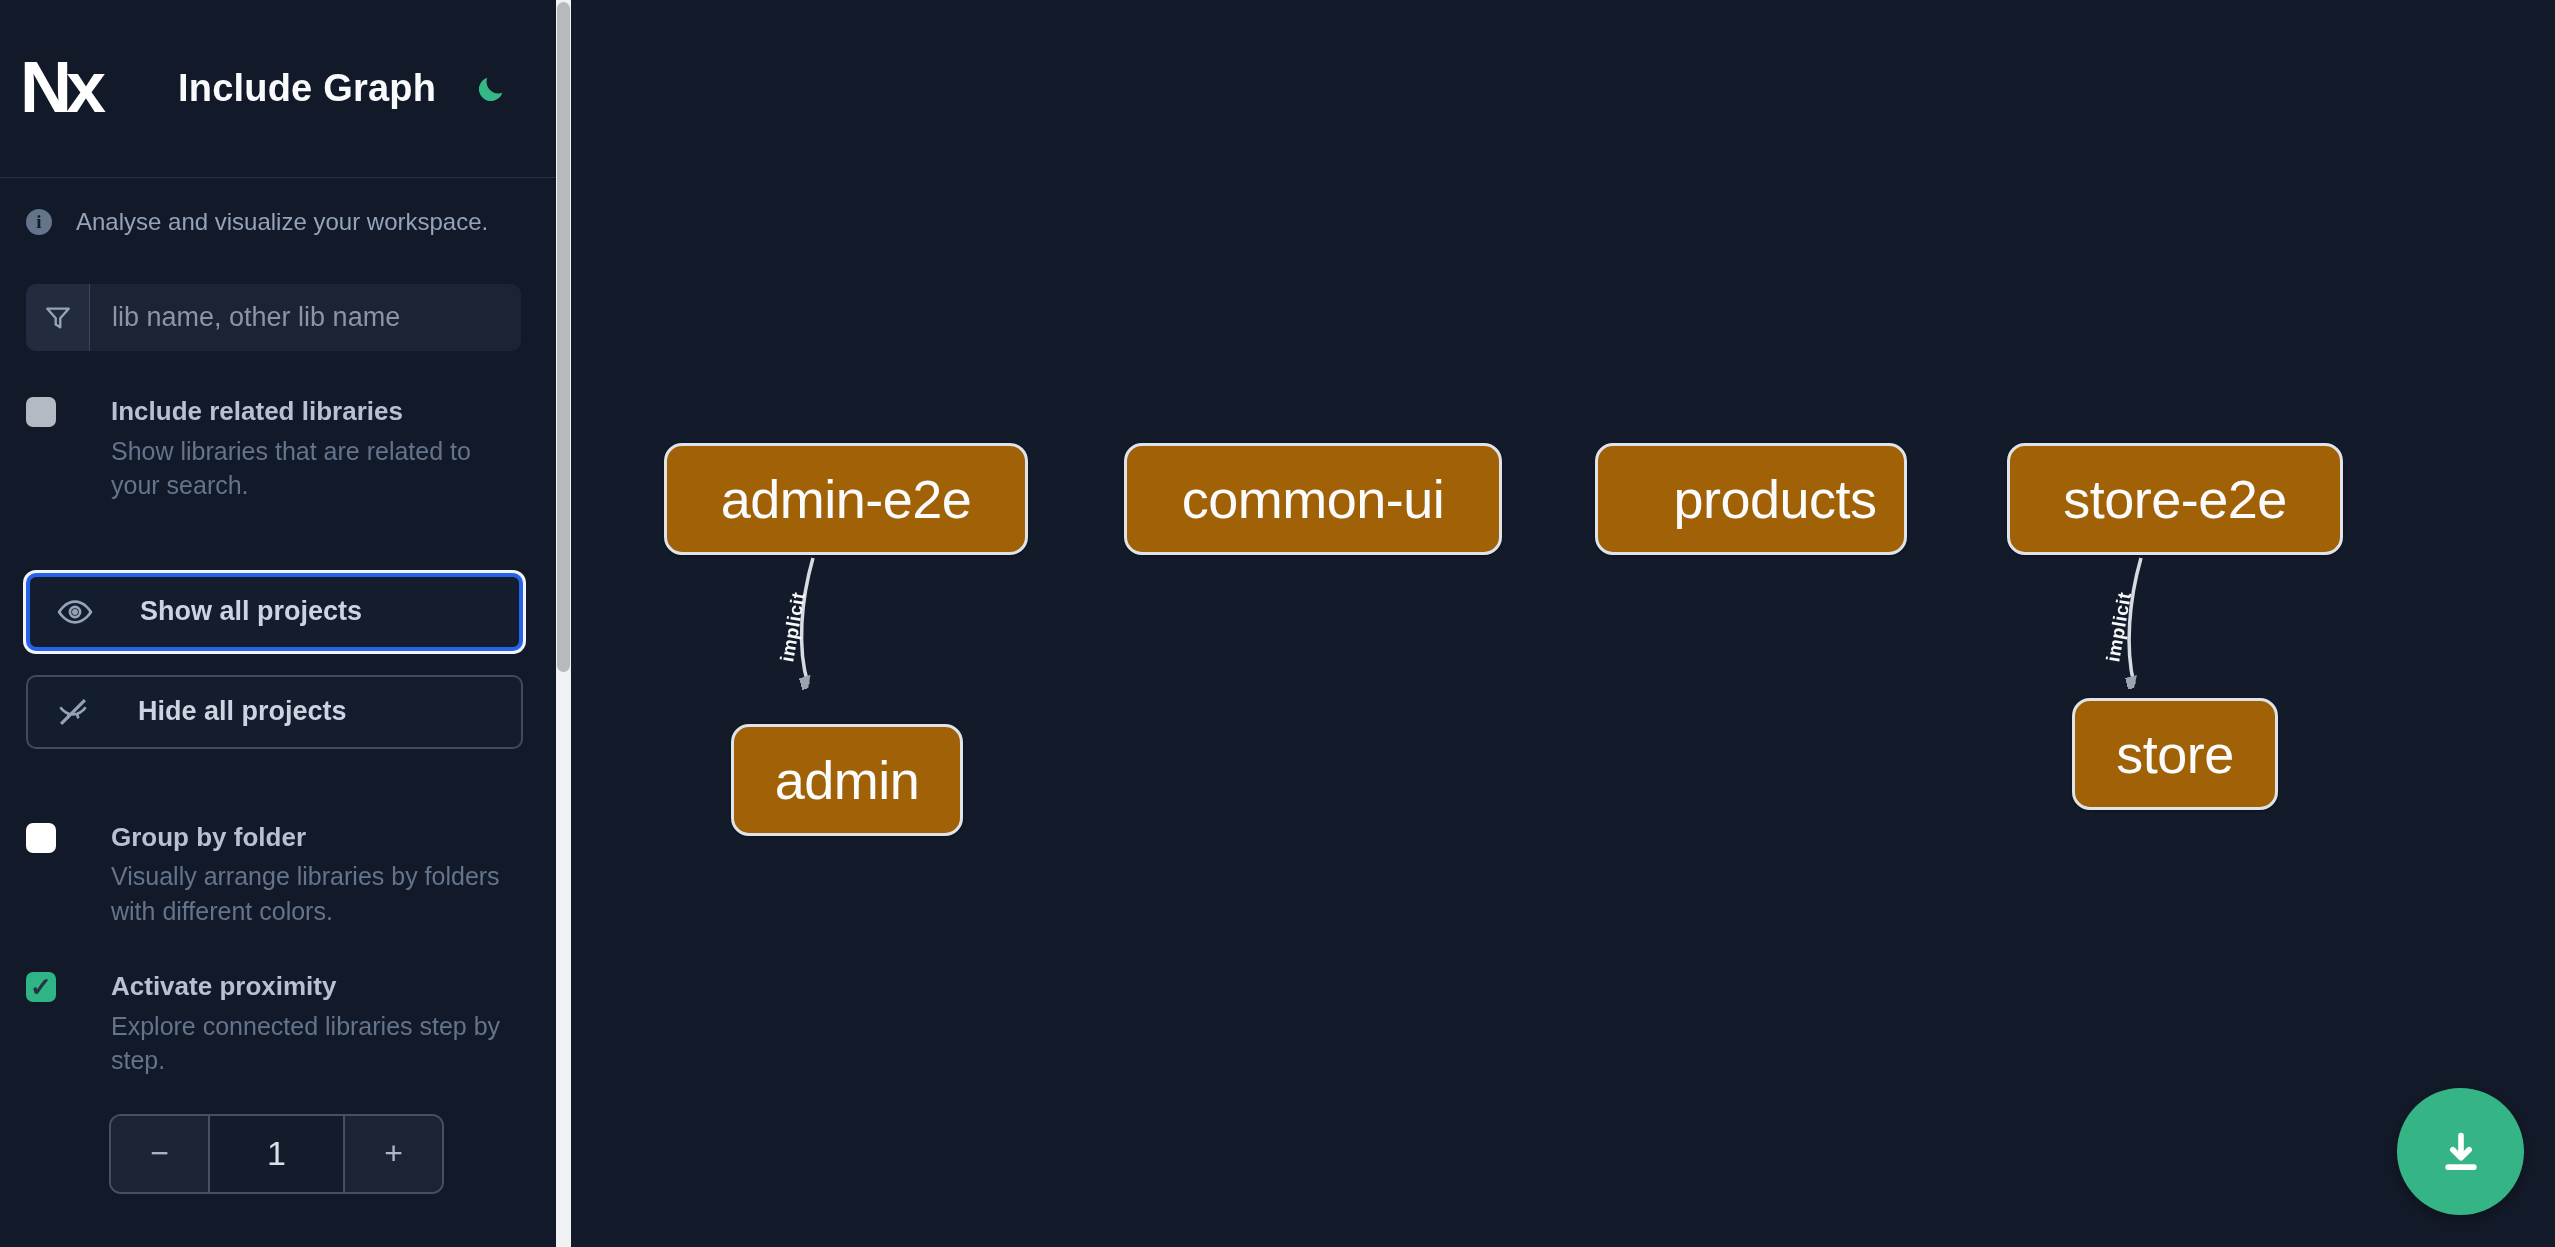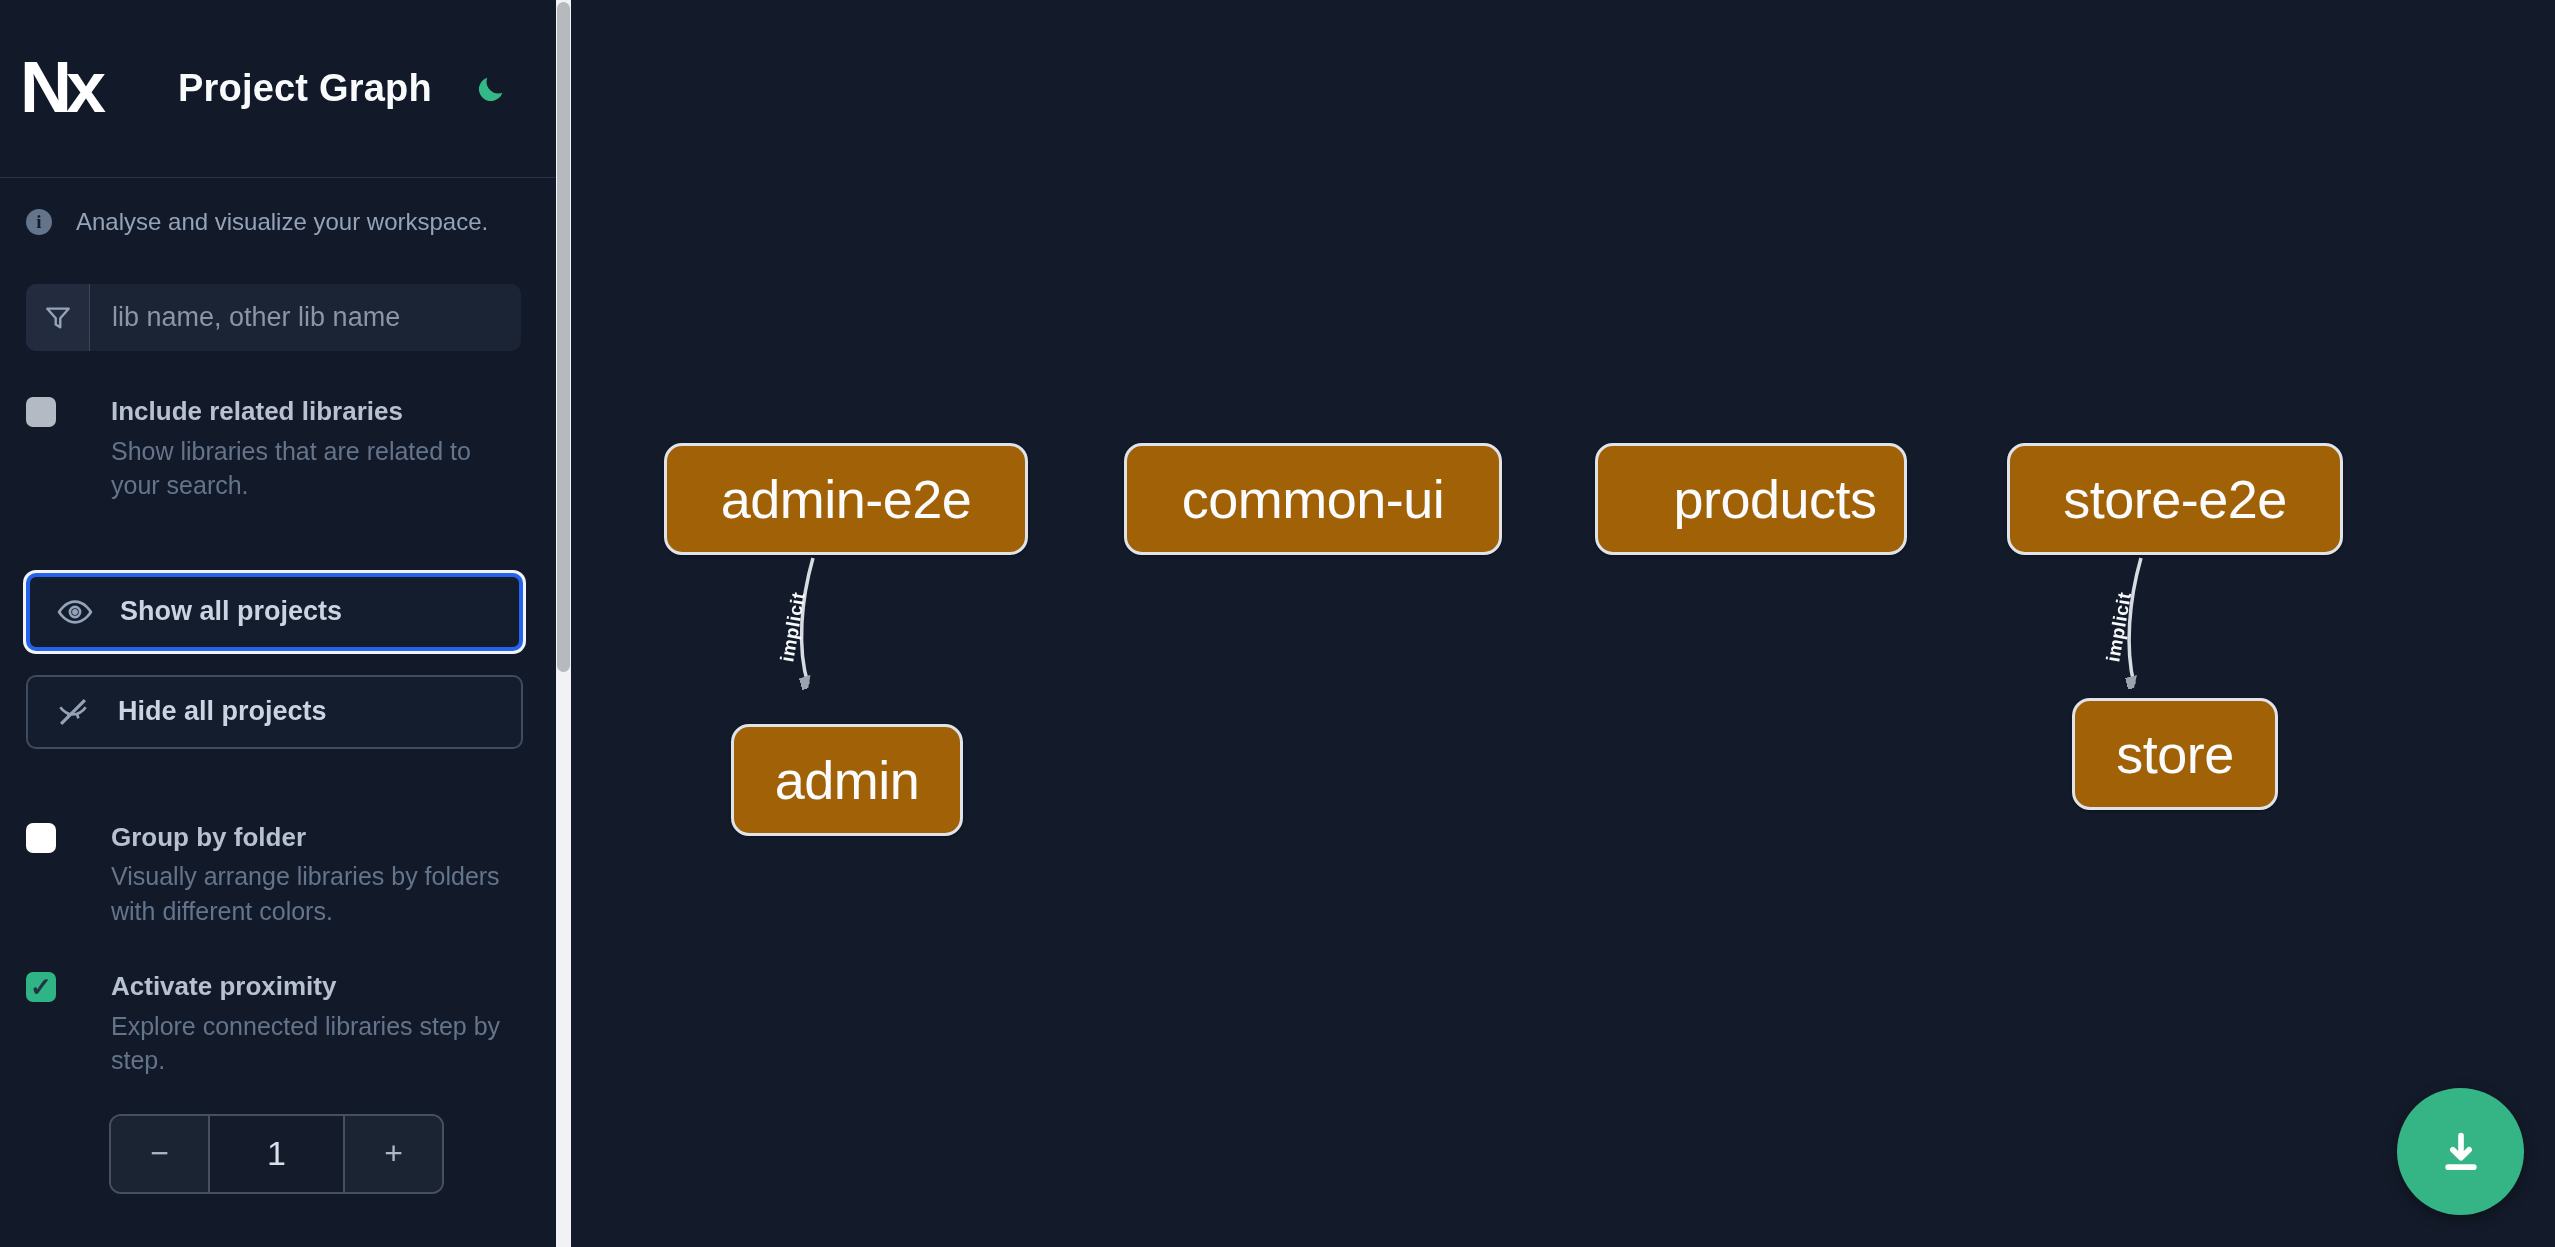--- a/index.html
+++ b/index.html
@@ -80,21 +80,21 @@
   }
   .toggle-desc {
     font-size:25px; color:#64748b; line-height:1.38; margin-top:6px;
     max-width:420px;
   }
 
   .sb-button {
     width:497px; height:74px; margin-top:24px;
     display:flex; align-items:center;
     background:#141d2e; border:2px solid #3f4b5e; border-radius:10px;
-    padding:0 26px; cursor:pointer; color:#cbd5e1;
+    padding:0 26px; cursor:pointer; color:#cbd5e1;gap:20px;
   }
   .sb-button .btn-icon { width:38px; height:38px; flex:0 0 auto; }
   .sb-button .btn-label { font-size:27px; font-weight:700; margin-left:26px; }
   .sb-button.focused {
     border:4px solid #2563eb;
     box-shadow:0 0 0 3px #f1f5f9;
     height:78px;
   }
 
   .stepper {
@@ -151,21 +151,21 @@
 </style>
 </head>
 <body>
 
 <div class="sidebar">
 
   <div class="sb-header">
     <svg class="logo" viewBox="0 0 100 70">
       <text x="0" y="58" font-family="Liberation Sans, sans-serif" font-size="72" font-weight="800" fill="#ffffff" letter-spacing="-6">Nx</text>
     </svg>
-    <div class="app-title">Project Graph</div>
+    <div class="app-title">Include Graph</div>
     <div class="theme-toggle">
       <svg width="32" height="32" viewBox="0 0 24 24">
         <path fill="#34b886" d="M20.5 14.8A8.9 8.9 0 0 1 9.2 3.5 9 9 0 1 0 20.5 14.8z"></path>
       </svg>
     </div>
   </div>
 
   <div class="sb-body">
 
     <div class="info-row">

